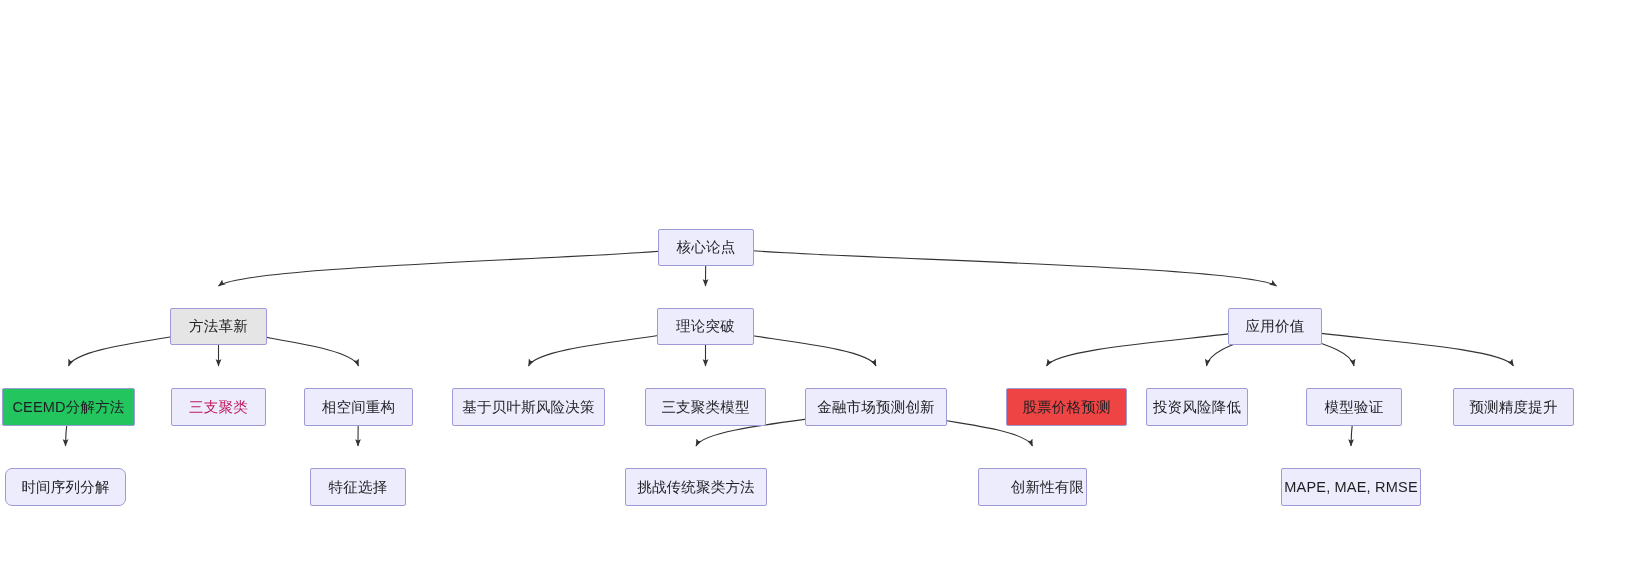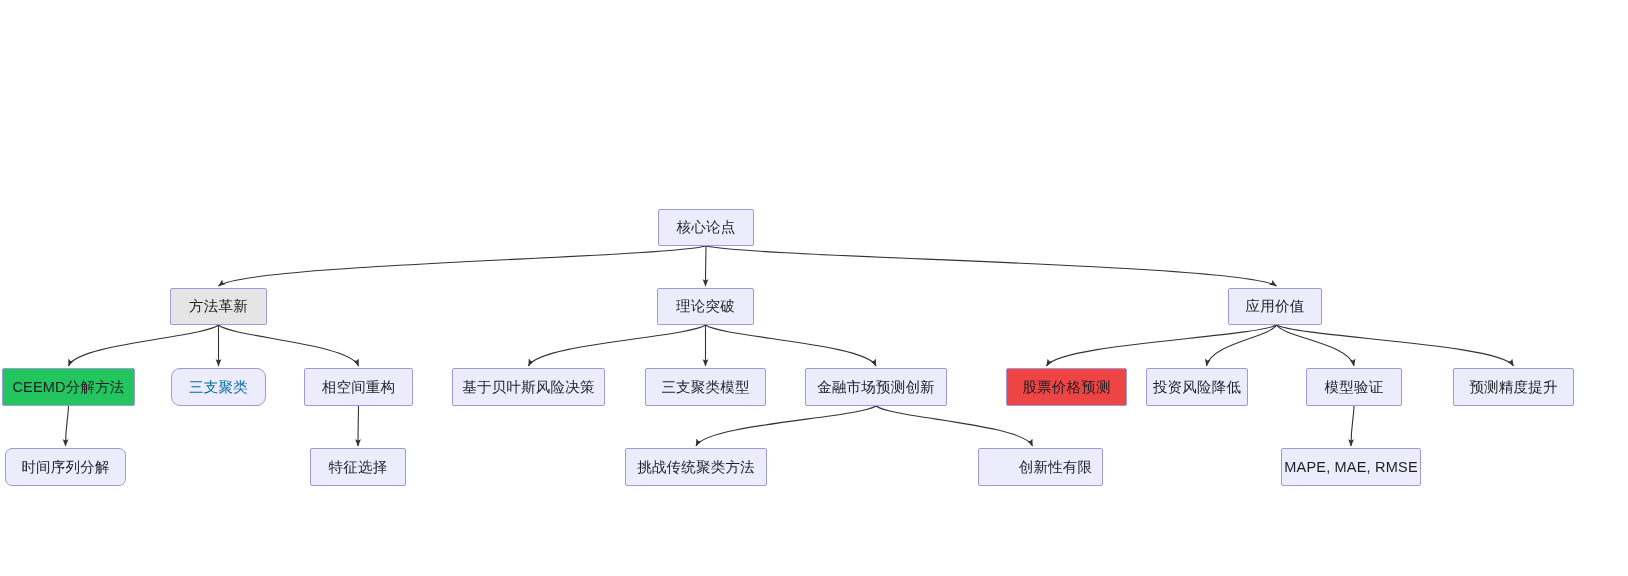--- a/index.html
+++ b/index.html
@@ -30,20 +30,21 @@
     border: 1px solid #9e9ad8;
     border-radius: 2px;
     display: flex;
     align-items: center;
     justify-content: center;
     color: #1f1f23;
     font-size: 14.5px;
     line-height: 1;
     letter-spacing: 0.2px;
     white-space: nowrap;
+    margin-top: 20px;
   }
   .node .label {
     display: block;
   }
 </style>
 </head>
 <body>
 
 <div id="canvas">
   <svg id="edges" viewBox="0 0 1628 576" xmlns="http://www.w3.org/2000/svg">
@@ -82,21 +83,21 @@
       </div>
       <div class="node" style="left: 657px; top: 288px; width: 97px; height: 37px; background: rgb(236, 236, 253); border-color: rgb(158, 154, 216); color: rgb(31, 31, 35);">
         <span class="label">理论突破</span>
       </div>
       <div class="node" style="left: 1228px; top: 288px; width: 94px; height: 37px; background: rgb(236, 236, 253); border-color: rgb(158, 154, 216); color: rgb(31, 31, 35);">
         <span class="label">应用价值</span>
       </div>
       <div class="node" style="left: 2px; top: 368px; width: 133px; height: 38px; background: #22c55e; border-color: rgb(158, 154, 216); color: rgb(31, 31, 35);">
         <span class="label">CEEMD分解方法</span>
       </div>
-      <div class="node" style="left: 171px; top: 368px; width: 95px; height: 38px; background: rgb(236, 236, 253); border-color: rgb(158, 154, 216); color: #0369a1; border-radius: 9px;">
+      <div class="node" style="left: 171px; top: 368px; width: 95px; height: 38px; background: rgb(236, 236, 253); border-color: rgb(158, 154, 216); color: #be185d;">
         <span class="label">三支聚类</span>
       </div>
       <div class="node" style="left: 304px; top: 368px; width: 109px; height: 38px; background: rgb(236, 236, 253); border-color: rgb(158, 154, 216); color: rgb(31, 31, 35);">
         <span class="label">相空间重构</span>
       </div>
       <div class="node" style="left: 452px; top: 368px; width: 153px; height: 38px; background: rgb(236, 236, 253); border-color: rgb(158, 154, 216); color: rgb(31, 31, 35);">
         <span class="label">基于贝叶斯风险决策</span>
       </div>
       <div class="node" style="left: 645px; top: 368px; width: 121px; height: 38px; background: rgb(236, 236, 253); border-color: rgb(158, 154, 216); color: rgb(31, 31, 35);">
         <span class="label">三支聚类模型</span>
@@ -118,20 +119,20 @@
       </div>
       <div class="node" style="left: 5px; top: 448px; width: 121px; height: 38px; background: rgb(236, 236, 253); border-color: rgb(158, 154, 216); color: rgb(31, 31, 35); border-radius: 7px;">
         <span class="label">时间序列分解</span>
       </div>
       <div class="node" style="left: 310px; top: 448px; width: 96px; height: 38px; background: rgb(236, 236, 253); border-color: rgb(158, 154, 216); color: rgb(31, 31, 35);">
         <span class="label">特征选择</span>
       </div>
       <div class="node" style="left: 625px; top: 448px; width: 142px; height: 38px; background: rgb(236, 236, 253); border-color: rgb(158, 154, 216); color: rgb(31, 31, 35);">
         <span class="label">挑战传统聚类方法</span>
       </div>
-      <div class="node" style="left: 978px; top: 448px; width: 125px; height: 38px; background: rgb(236, 236, 253); border-color: rgb(158, 154, 216); color: rgb(31, 31, 35); padding-left: 30px;">
+      <div class="node" style="left: 978px; top: 448px; width: 109px; height: 38px; background: rgb(236, 236, 253); border-color: rgb(158, 154, 216); color: rgb(31, 31, 35); padding-left: 30px;">
         <span class="label">创新性有限</span>
       </div>
       <div class="node" style="left: 1281px; top: 448px; width: 140px; height: 38px; background: rgb(236, 236, 253); border-color: rgb(158, 154, 216); color: rgb(31, 31, 35);">
         <span class="label">MAPE, MAE, RMSE</span>
       </div>
     </div>
 </div>
 
 </body></html>

